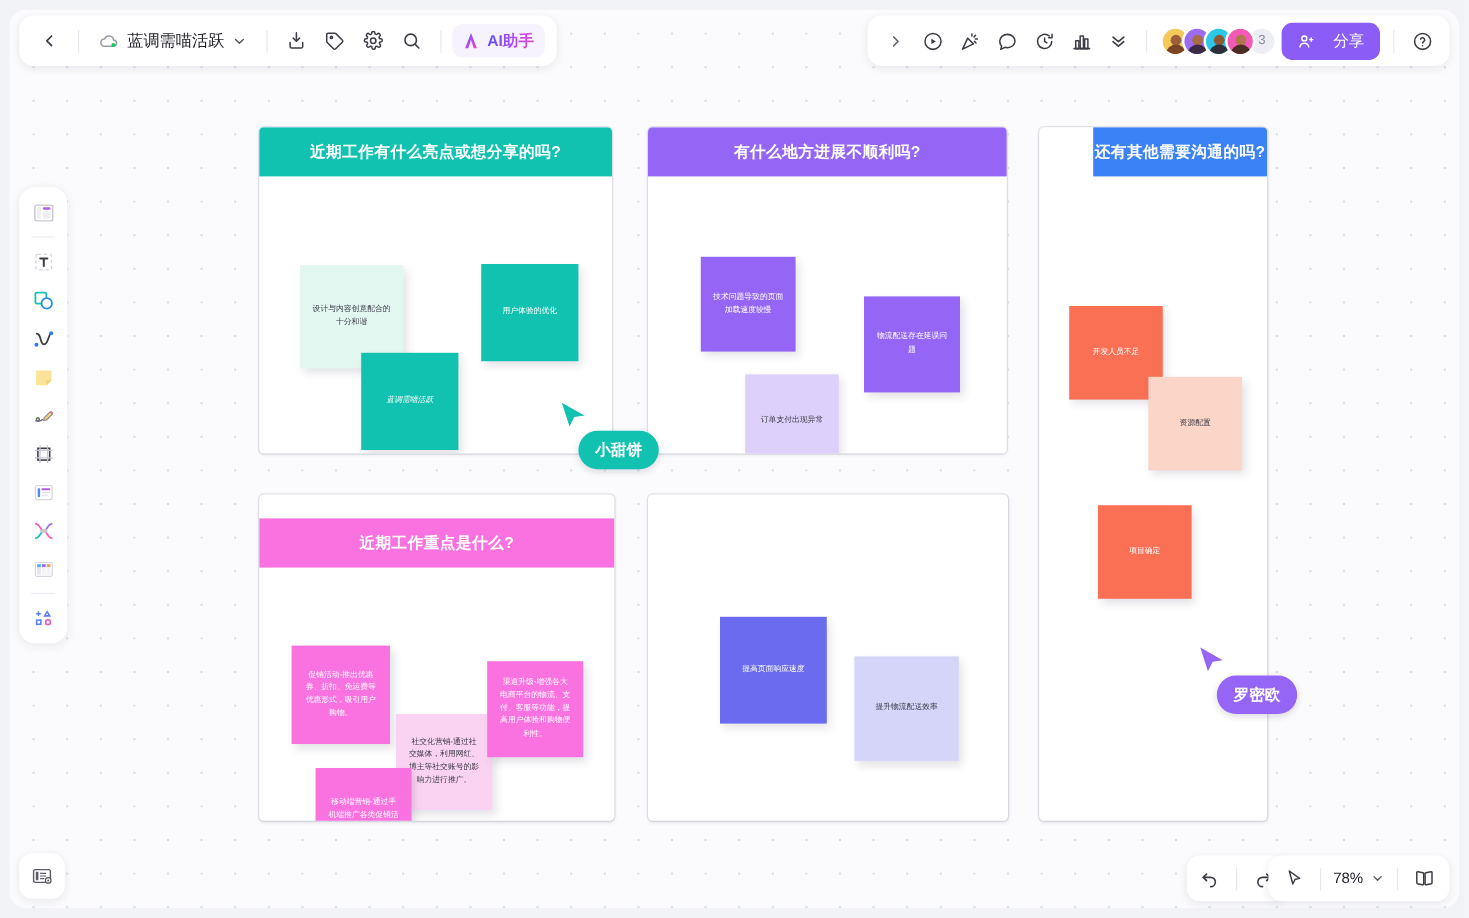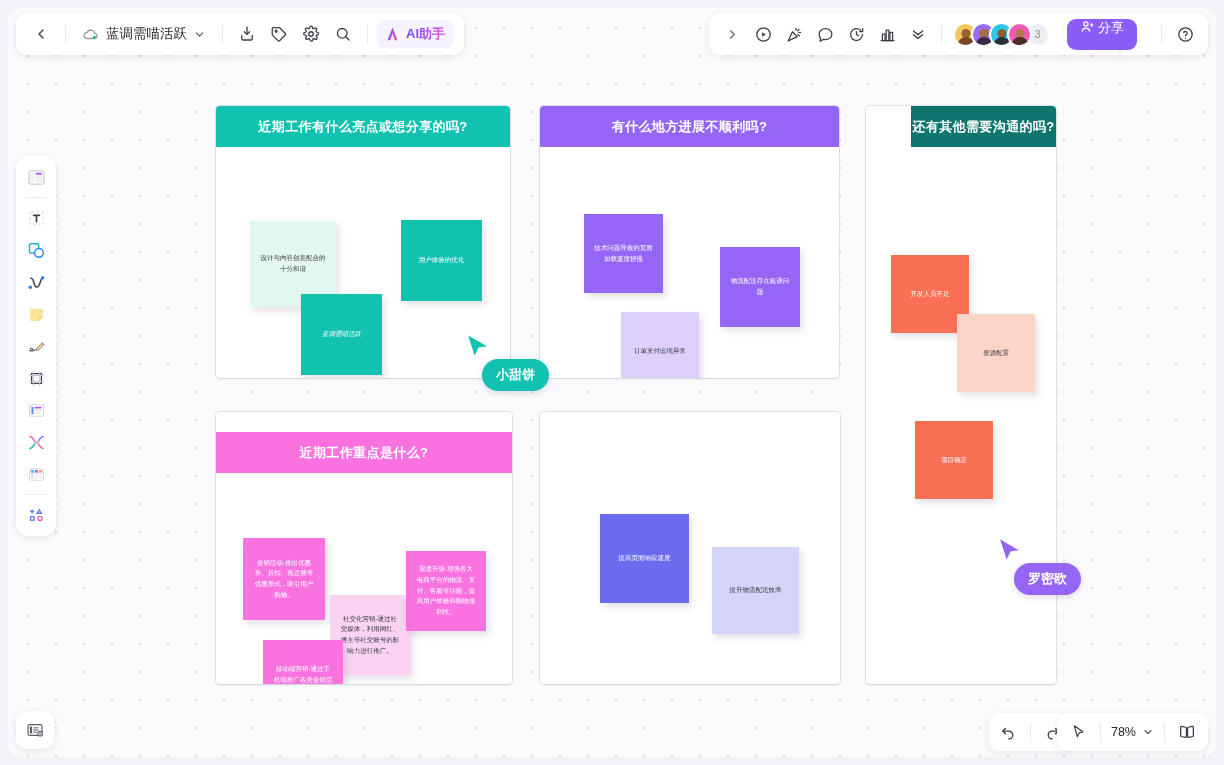--- a/index.html
+++ b/index.html
@@ -128,31 +128,31 @@
     width: 25px; height: 25px; border-radius: 50%;
     background: #eceef3; color: #8b8d99;
     font-size: 11px;
     display: flex; align-items: center; justify-content: center;
     margin-left: -7px;
     border: 2px solid #ffffff;
     flex: 0 0 auto;
   }
 
   .share-btn {
-    display: flex; align-items: flex-start; gap: 3px;
+    display: flex; align-items: center; gap: 15px;
     background: #8b5cf6; color: #ffffff;
     border: none;
     border-radius: 9px;
     height: 31px;
     padding: 0 13px;
     font-size: 13px;
     font-family: inherit;
     cursor: pointer;
     white-space: nowrap;
-    margin: 0 16px;
+    margin: 0 3px;
   }
 
   
   #left-tools {
     position: absolute;
     left: 16px; top: 156px;
     width: 40px;
     background: #ffffff;
     border-radius: 13px;
     box-shadow: 0 2px 9px rgba(35,35,70,.09);
@@ -224,21 +224,21 @@
     </div>
     <div class="board-card" style="left: 540px; top: 106px; width: 299px; height: 272px;">
       <div class="board-header" style="background: rgb(149, 102, 245);">有什么地方进展不顺利吗?</div>
       <div class="board-body" style="height: 231px;">
         <div class="note dark" style="left: 44px; top: 67px; width: 79px; height: 79px; background: rgb(149, 102, 245);">技术问题导致的页面加载速度较慢</div>
         <div class="note dark" style="left: 180px; top: 100px; width: 80px; height: 80px; background: rgb(149, 102, 245);">物流配送存在延误问题</div>
         <div class="note light" style="left: 81px; top: 165px; width: 78px; height: 78px; background: rgb(221, 208, 251);">订单支付出现异常</div>
       </div>
     </div>
     <div class="board-card" style="left: 866px; top: 106px; width: 190px; height: 578px;">
-      <div class="board-header" style="background: #0f766e; margin-left: 45px;">还有其他需要沟通的吗?</div>
+      <div class="board-header" style="background: #3b82f6; margin-left: 45px;">还有其他需要沟通的吗?</div>
       <div class="board-body" style="height: 537px;">
         <div class="note dark" style="left: 25px; top: 108px; width: 78px; height: 78px; background: rgb(250, 112, 85);">开发人员不足</div>
         <div class="note light" style="left: 91px; top: 167px; width: 78px; height: 78px; background: rgb(251, 213, 199);">资源配置</div>
         <div class="note dark" style="left: 49px; top: 274px; width: 78px; height: 78px; background: rgb(250, 112, 85);">项目确定</div>
       </div>
     </div>
     <div class="board-card" style="left: 216px; top: 412px; width: 296px; height: 272px;">
       <div class="board-header" style="background: rgb(250, 114, 223); margin-top: 20px;">近期工作重点是什么?</div>
       <div class="board-body" style="height: 231px;">
         <div class="note dark" style="left: 27px; top: 65px; width: 82px; height: 82px; background: rgb(250, 114, 223);">促销活动-推出优惠券、折扣、免运费等优惠形式，吸引用户购物。</div>

